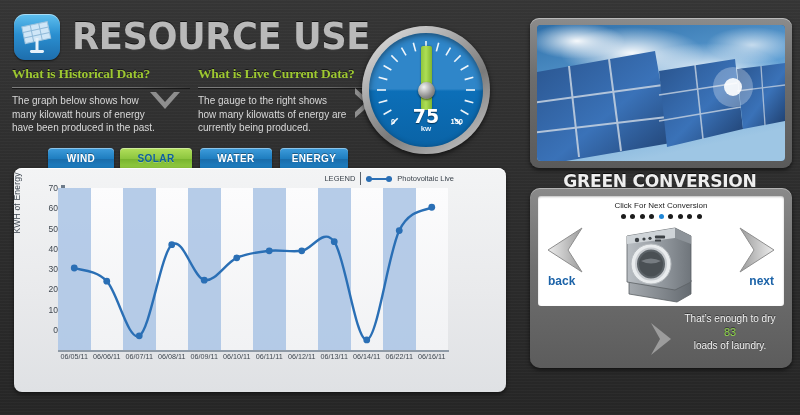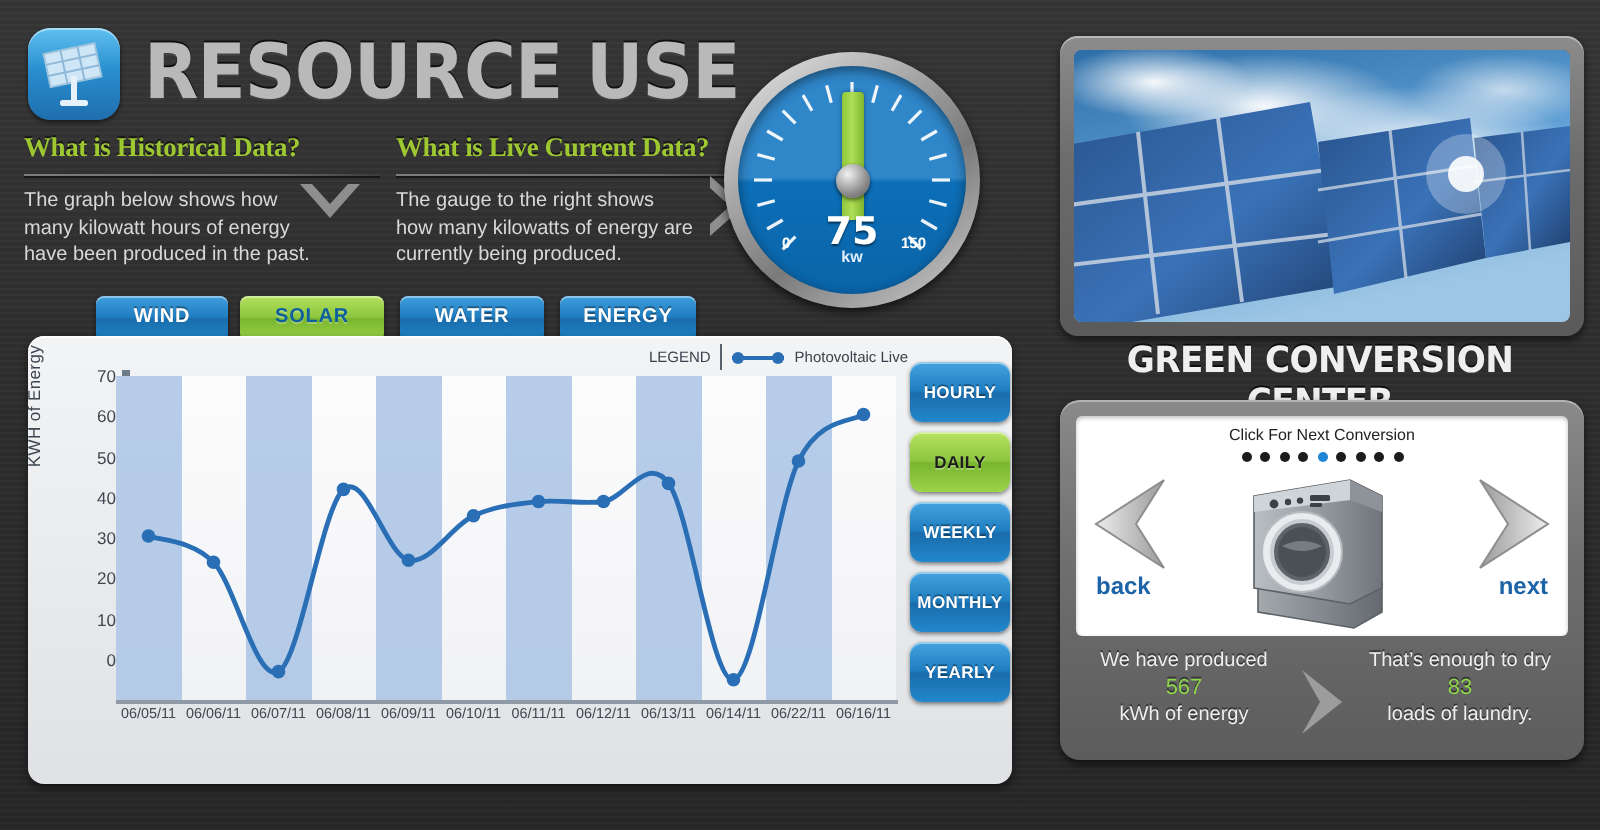--- a/index.html
+++ b/index.html
@@ -179,21 +179,21 @@
   }
   #photo { position:absolute; inset:7px; border-radius:4px; overflow:hidden; background:#2a5f96;}
   #center-title {
     position:absolute; left:0; right:0; top:170px; text-align:center;
     color:#efefef; font-size:18px; font-weight:bold; letter-spacing:-0.3px;
     font-family:"DejaVu Sans", sans-serif;
     text-shadow:0 -1px 0 rgba(0,0,0,.7);
     transform:scaleX(0.95);
   }
   #conv-card {
-    position:absolute; left:10px; top:200px; width:262px; height:180px;
+    position:absolute; left:10px; top:188px; width:262px; height:180px;
     border-radius:10px; padding:0;
     background:linear-gradient(180deg,#8a8a8a,#6f6f6f 45%,#5c5c5c);
     box-shadow:0 2px 4px rgba(0,0,0,.6), inset 0 1px 0 rgba(255,255,255,.35);
   }
   #conv-stage {
     position:absolute; left:8px; top:8px; right:8px; height:110px;
     background:#ffffff; border-radius:3px; overflow:hidden;
     box-shadow:inset 0 1px 2px rgba(0,0,0,.25);
   }
   #conv-hint { position:absolute; left:0; right:0; top:5px; text-align:center;
@@ -369,37 +369,20 @@
           <div class="xtick" style="left: 178.75px;">06/10/11</div>
           <div class="xtick" style="left: 211.25px;">06/11/11</div>
           <div class="xtick" style="left: 243.75px;">06/12/11</div>
           <div class="xtick" style="left: 276.25px;">06/13/11</div>
           <div class="xtick" style="left: 308.75px;">06/14/11</div>
           <div class="xtick" style="left: 341.25px;">06/22/11</div>
           <div class="xtick" style="left: 373.75px;">06/16/11</div>
         </div>
     </div>
 
-    <div id="periods">
-      <div class="pbtn">
-          <span>HOURLY</span>
-        </div>
-      <div class="pbtn active">
-          <span>DAILY</span>
-        </div>
-      <div class="pbtn">
-          <span>WEEKLY</span>
-        </div>
-      <div class="pbtn">
-          <span>MONTHLY</span>
-        </div>
-      <div class="pbtn">
-          <span>YEARLY</span>
-        </div>
-    </div>
   </div>
 
   <div id="right">
 
     <div id="photo-card">
       <div id="photo">
         <svg width="248" height="136" viewBox="0 0 248 136" preserveAspectRatio="none">
           <defs>
             <linearGradient id="sky" x1="0" y1="0" x2="0.4" y2="1">
               <stop offset="0%" stop-color="#2d6ea8"></stop>
@@ -515,25 +498,20 @@
               <rect x="36" y="19.5" width="6" height="2" rx="0.6"></rect>
             </g>
             <ellipse cx="32" cy="44" rx="20" ry="20" fill="#e9ecee" stroke="#b6bbbf" stroke-width="1"></ellipse>
             <ellipse cx="32" cy="44" rx="15" ry="15.5" fill="#5d6469" stroke="#c8ccd0" stroke-width="2"></ellipse>
             <ellipse cx="32" cy="44" rx="12" ry="12.5" fill="#4a5054"></ellipse>
             <path d="M22 41 q10 -5 20 0 q-10 5 -20 0 Z" fill="#9aa1a6" opacity="0.55"></path>
           </svg>
         </div>
       </div>
 
-      <div class="convcol l">
-        <div class="nowrap">We have produced</div>
-        <div class="convnum">567</div>
-        <div class="nowrap">kWh of energy</div>
-      </div>
 
       <div id="conv-arrow">
         <svg width="24" height="34" viewBox="0 0 24 34">
             <path d="M2 1 L22 17 L2 33 L11 17 Z" fill="#9c9c9c"></path>
           </svg>
       </div>
 
       <div class="convcol r">
         <div class="nowrap">That’s enough to dry</div>
         <div class="convnum">83</div>

